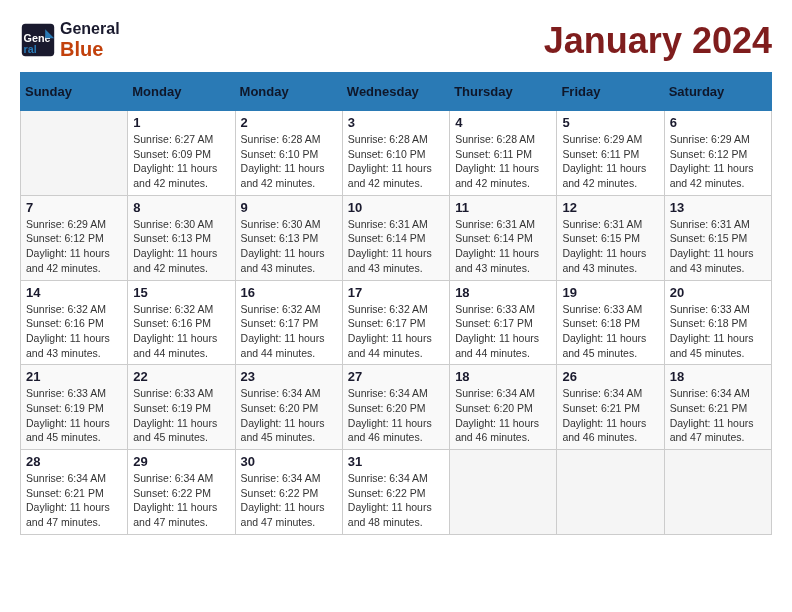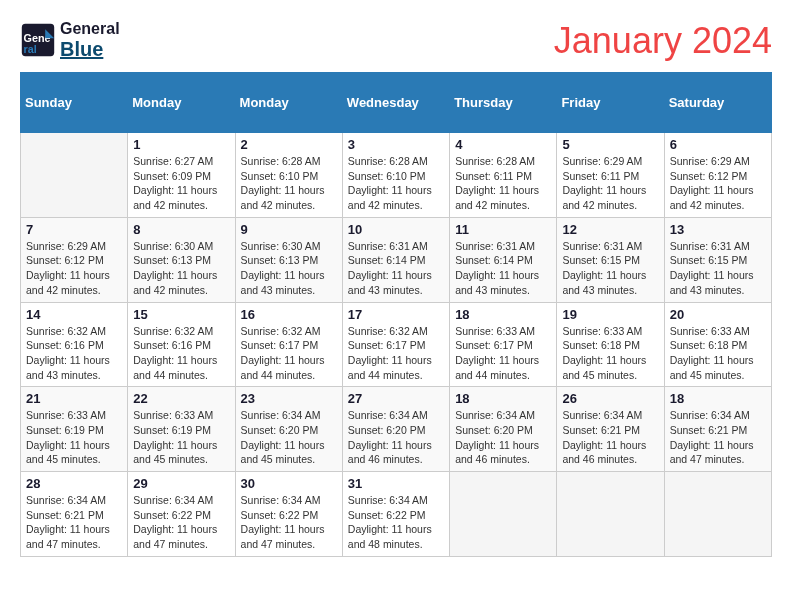--- a/index.html
+++ b/index.html
@@ -23,36 +23,36 @@
     .logo-icon {
       width: 36px;
       height: 36px;
       margin-right: 4px;
     }
     .title-block {
       text-align: right;
     }
     .month-title {
       font-size: 36px;
-      font-weight: normal;
-      color: #ef4444;
+      font-weight: bold;
+      color: #7f1d1d;
     }
     .subtitle {
       font-size: 16px;
       color: #555;
     }
     table {
       width: 100%;
       border-collapse: collapse;
       font-size: 11px;
     }
     thead tr th {
       background-color: #2a7ab5;
-      color: #ffffff;
-      padding: 22px 4px;
+      color: #0f172a;
+      padding: 11px 4px;
       text-align: left;
       font-size: 13px;
       font-weight: bold;
       border: 1px solid #2a7ab5;
     }
     tbody tr td {
       border: 1px solid #ccc;
       vertical-align: top;
       padding: 4px 5px;
       height: 80px;
@@ -84,21 +84,21 @@
 <div class="header">
   <div class="logo">
     <svg class="logo-icon" viewBox="0 0 40 40" xmlns="http://www.w3.org/2000/svg">
       <rect x="2" y="2" width="36" height="36" rx="4" fill="#1a1a2e"></rect>
       <text x="4" y="22" font-size="12" fill="white" font-family="Arial" font-weight="bold">Gene</text>
       <text x="4" y="34" font-size="12" fill="#2a7ab5" font-family="Arial" font-weight="bold">ral</text>
       <polygon points="28,8 38,18 28,18" fill="#2a7ab5"></polygon>
     </svg>
     <div>
       <div style="font-size:16px;font-weight:bold;color:#1a1a2e;line-height:1.1;">General</div>
-      <div style="font-size:20px;font-weight:bold;color:#0c4a6e;line-height:1.1;text-decoration:underline;">Blue</div>
+      <div style="font-size:20px;font-weight:bold;color:#c2410c;line-height:1.1;">Blue</div>
     </div>
   </div>
   <div class="title-block">
     <div class="month-title">January 2024</div>
   </div>
 </div>
 
 <table>
   <thead>
     <tr>

